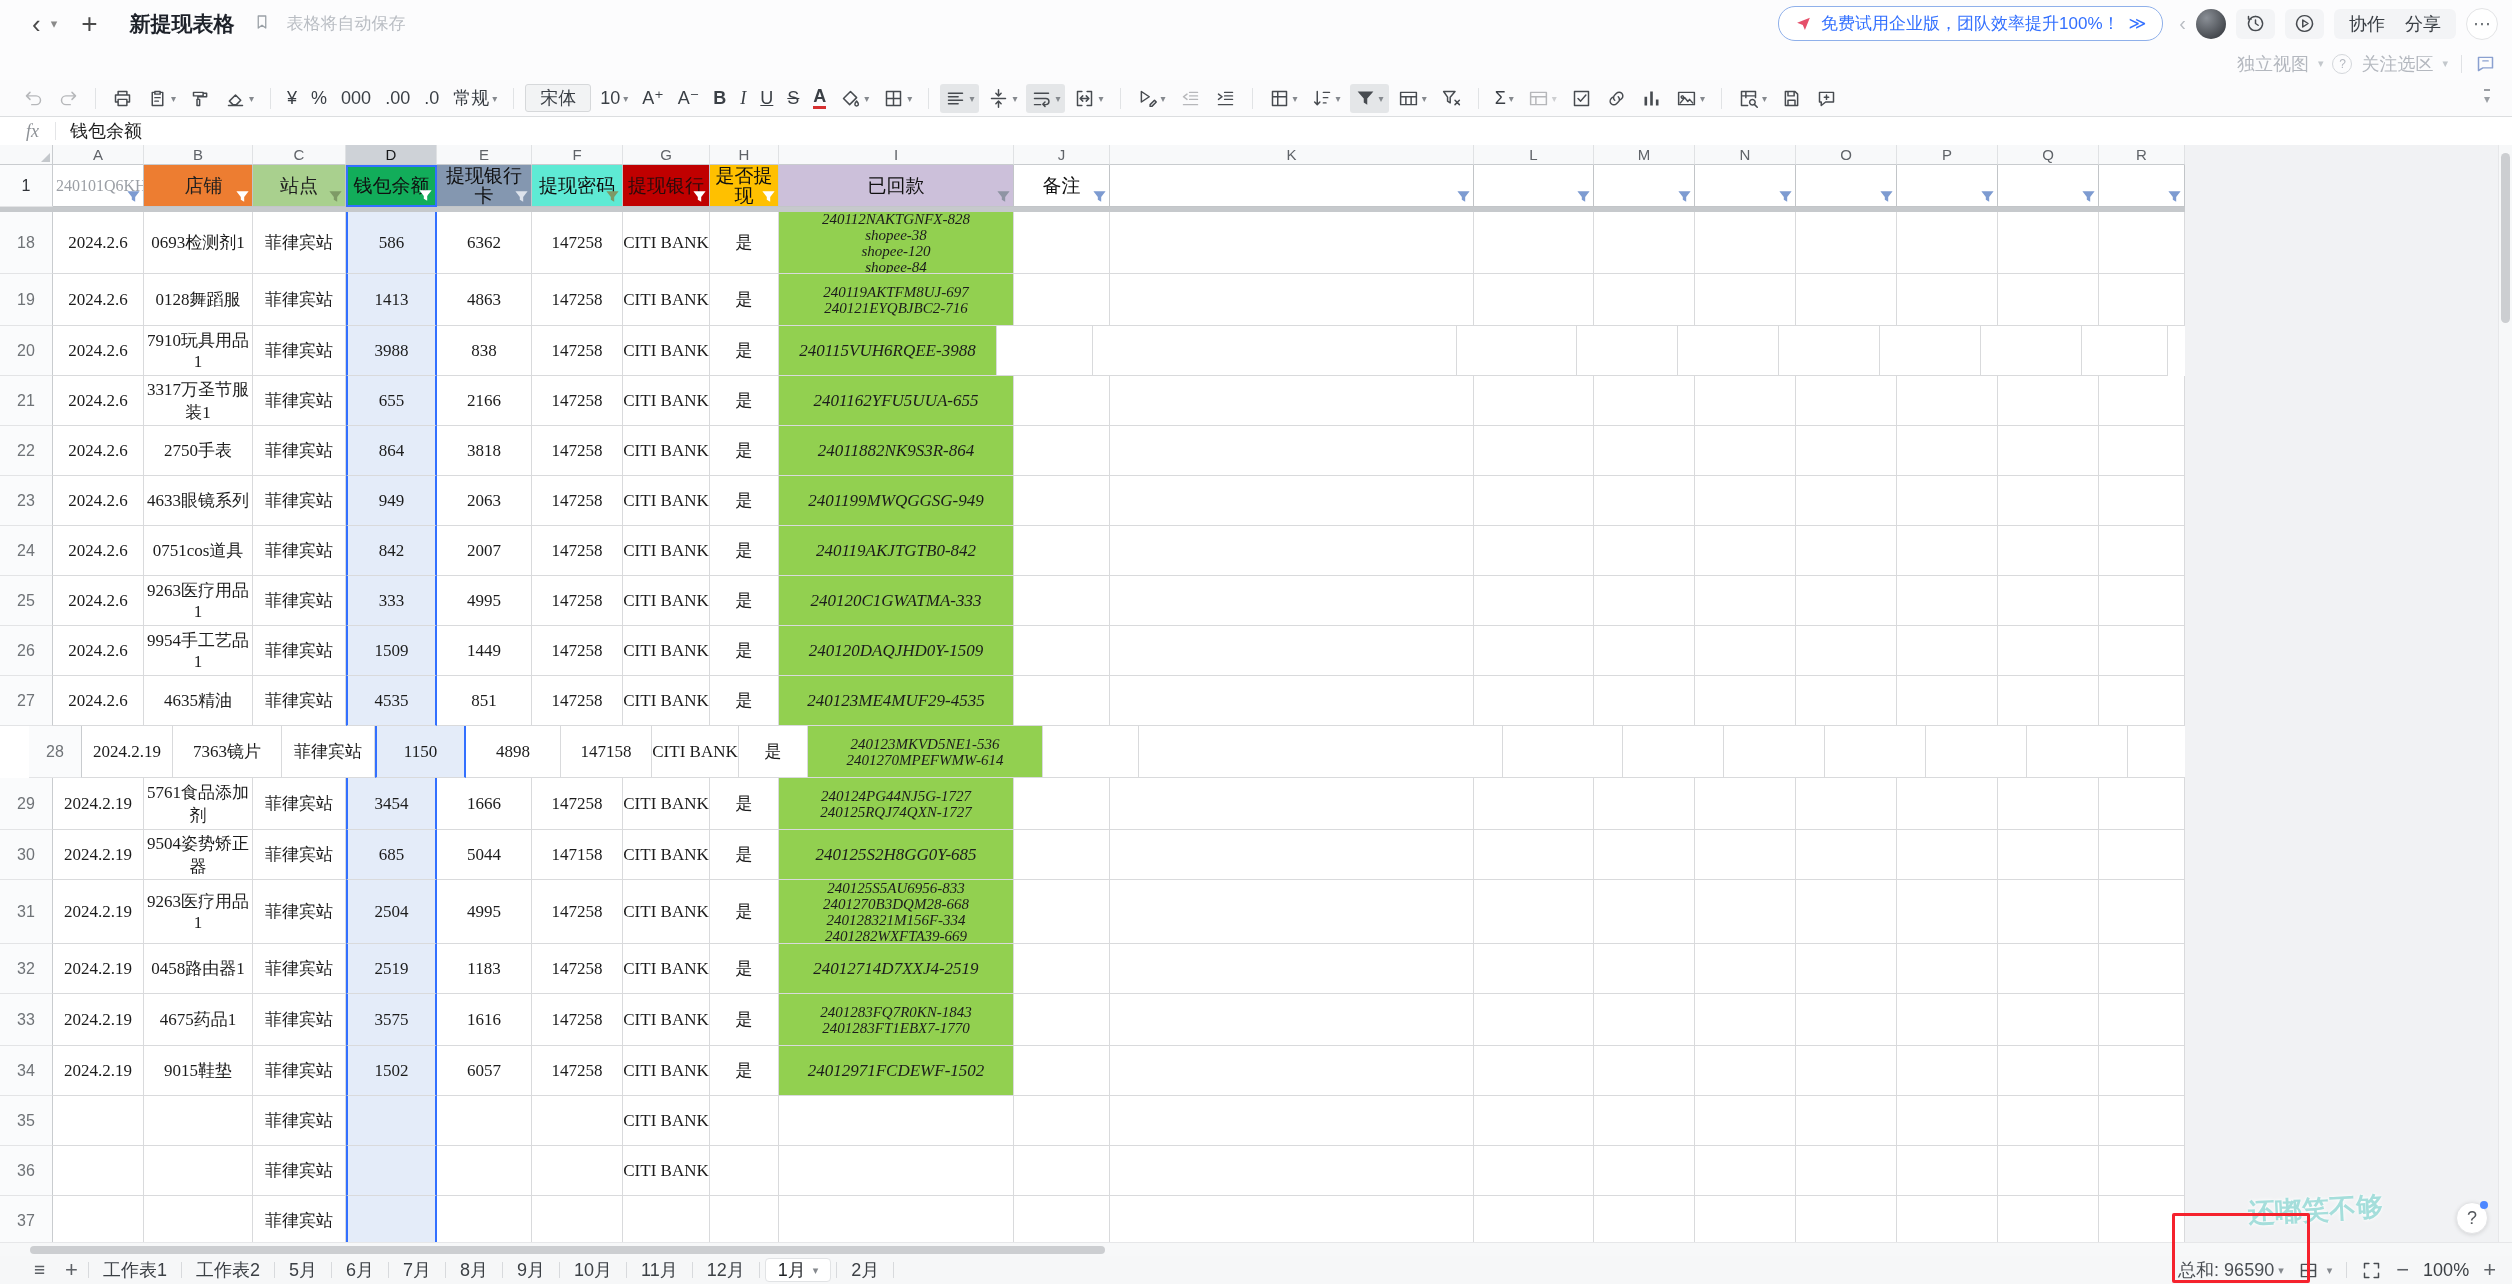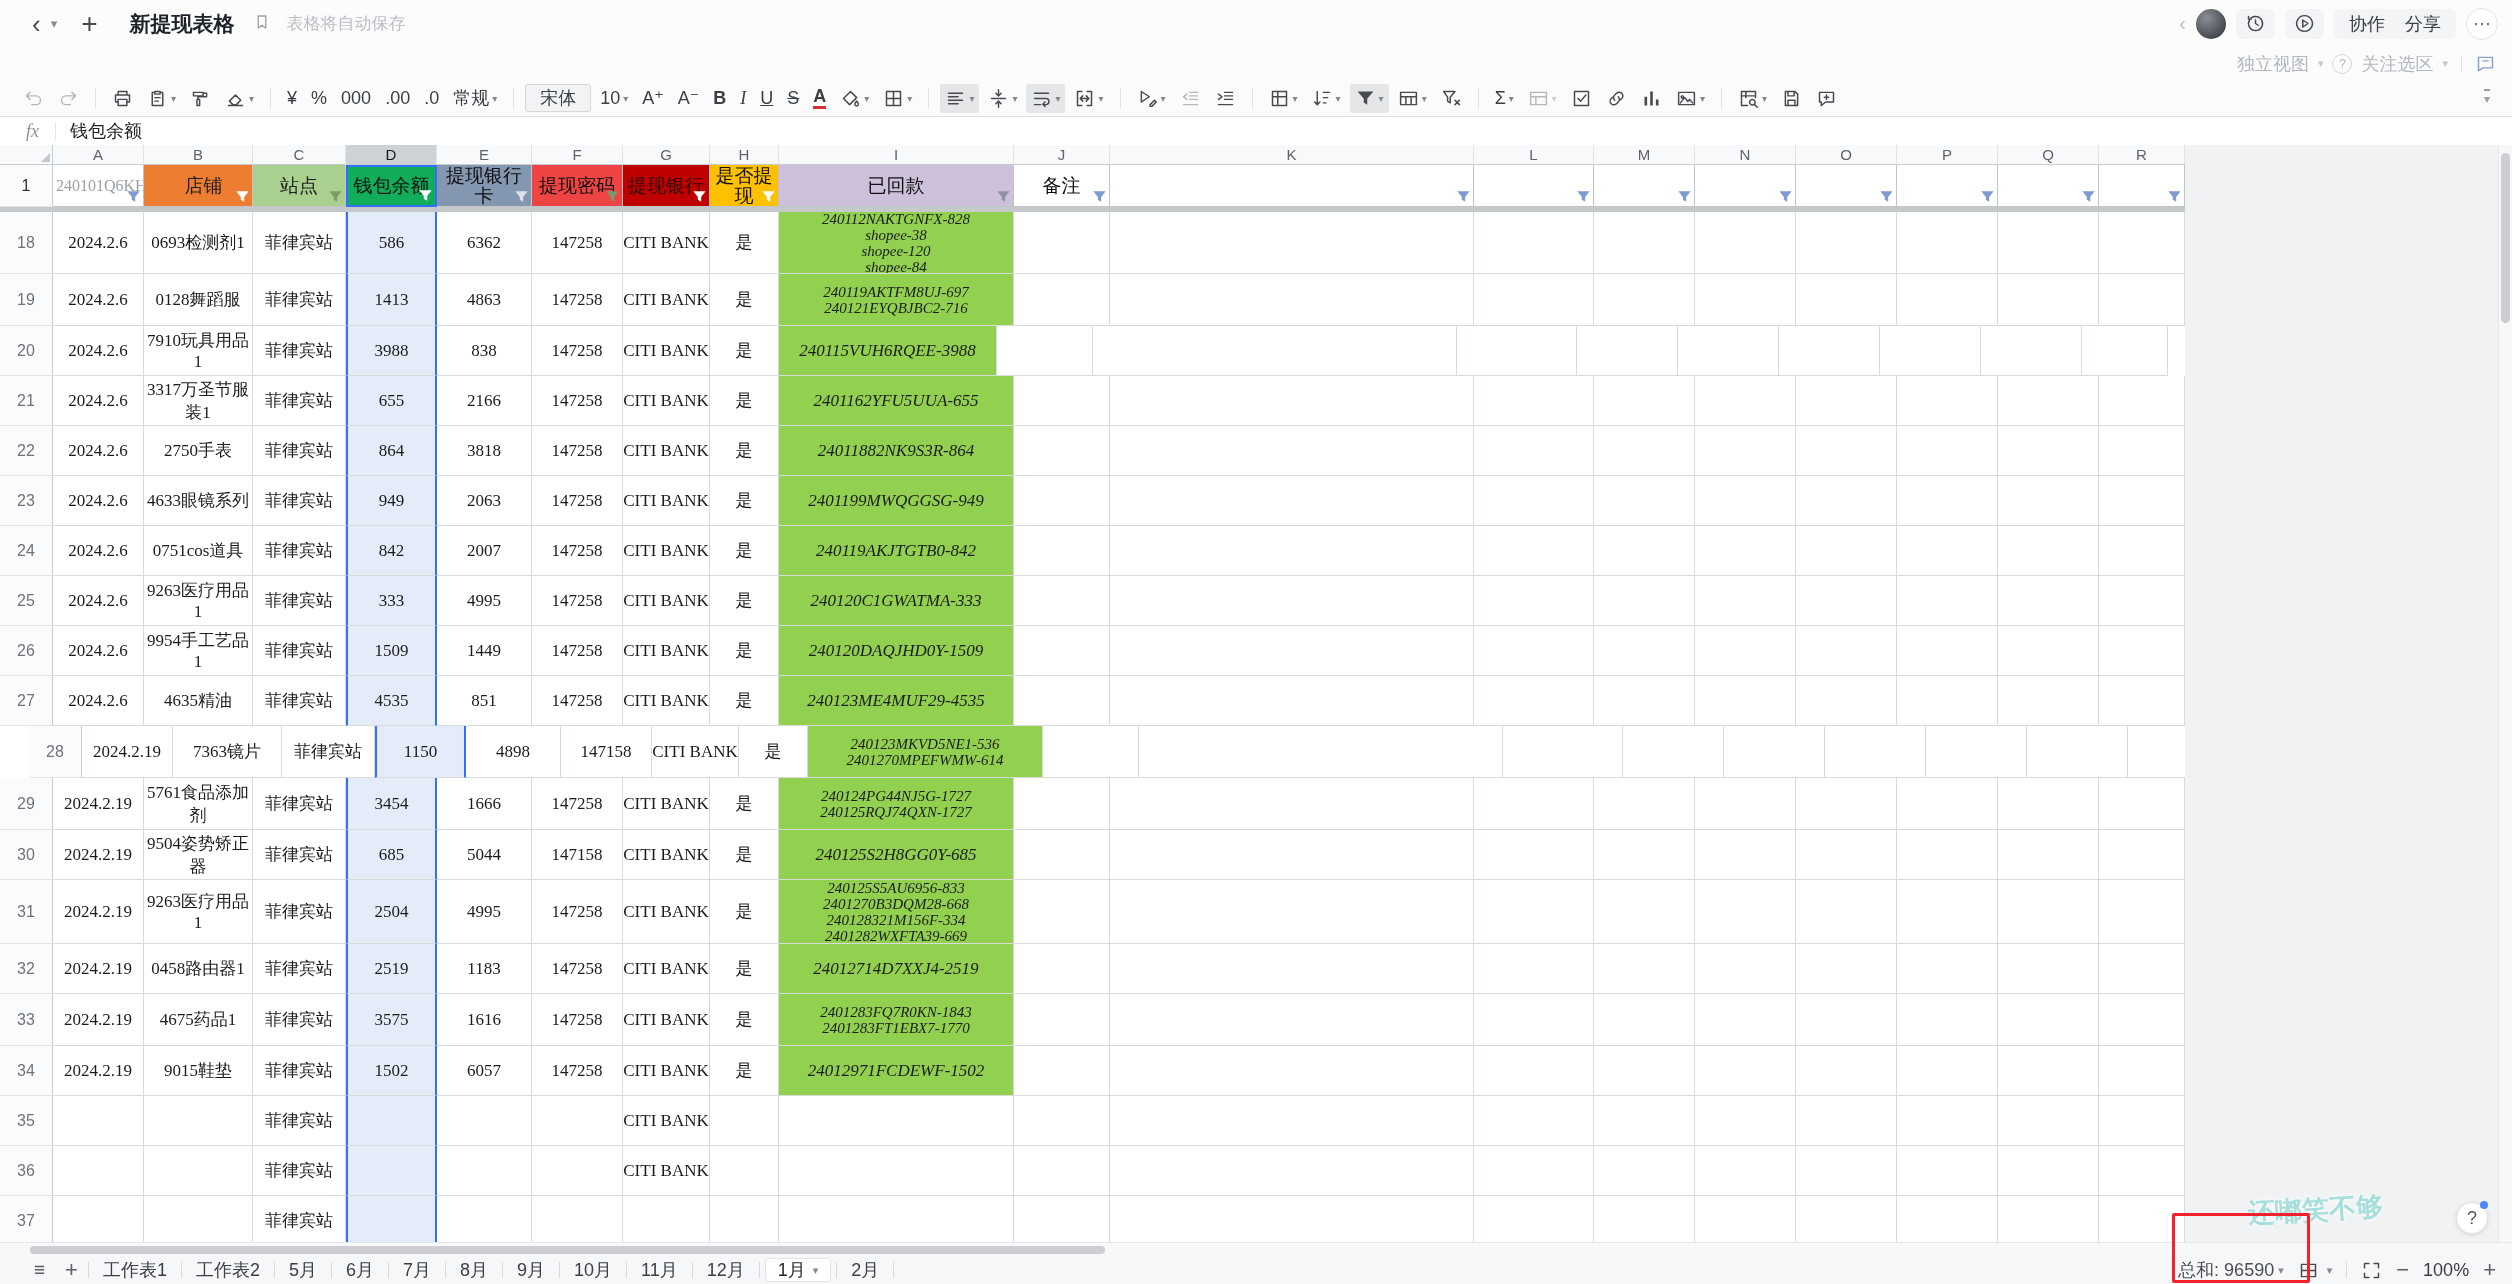--- a/index.html
+++ b/index.html
@@ -127,20 +127,27 @@
       <span class="nav-plus">+</span>
       <span class="doc-title">新提现表格</span>
       <span class="bm-icon">
         <svg class="ic" style="width:18px;height:18px;stroke:#9aa0a6" viewBox="0 0 24 24">
             <path d="M7 4h10v16l-5-3.8L7 20z"></path>
           </svg>
       </span>
       <span class="autosave">表格将自动保存</span>
     </div>
     <div class="tb-right">
+      <div class="trial-pill">
+        <svg style="width:17px;height:17px" viewBox="0 0 24 24">
+            <path d="M3 11L21 4l-7 17-3-7z" fill="#e5506a"></path>
+          </svg>
+        <span class="trial-text">免费试用企业版，团队效率提升100%！</span>
+        <span class="trial-more">≫</span>
+      </div>
       <span class="av-collapse">‹</span>
       <span class="avatar"></span>
       <span class="chip">
         <svg class="ic" viewBox="0 0 24 24">
             <path d="M12 4a8 8 0 1 0 .1 0 M12 8v4l3 2 M4 7V4m0 3h3"></path>
           </svg>
       </span>
       <span class="chip">
         <svg class="ic" viewBox="0 0 24 24">
             <path d="M12 3a9 9 0 1 0 .1 0 M10 8l6 4-6 4z"></path>
@@ -442,21 +449,21 @@
           <svg class="fn" viewBox="0 0 16 16">
             <path d="M1.5 2.5h13L9.8 8.6v5L6.2 11.4V8.6z" fill="#FFFFFF"></path>
           </svg>
         </div>
         <div class="hcell" style="width: 95px; background: rgb(132, 151, 176); color: rgb(16, 16, 16);">
           <span style="padding: 0px 3px;">提现银行卡</span>
           <svg class="fn" viewBox="0 0 16 16">
             <path d="M1.5 2.5h13L9.8 8.6v5L6.2 11.4V8.6z" fill="#DDE3EC"></path>
           </svg>
         </div>
-        <div class="hcell" style="width: 91px; background: #ef4444; color: rgb(16, 16, 16);">
+        <div class="hcell" style="width: 91px; background: #5eead4; color: rgb(16, 16, 16);">
           <span style="padding: 0px 3px;">提现密码</span>
           <svg class="fn" viewBox="0 0 16 16">
             <path d="M1.5 2.5h13L9.8 8.6v5L6.2 11.4V8.6z" fill="#7E9A66"></path>
           </svg>
         </div>
         <div class="hcell" style="width: 87px; background: rgb(192, 0, 0); color: rgb(43, 11, 11);">
           <span style="padding: 0px 3px;">提现银行</span>
           <svg class="fn" viewBox="0 0 16 16">
             <path d="M1.5 2.5h13L9.8 8.6v5L6.2 11.4V8.6z" fill="#FFFFFF"></path>
           </svg>

